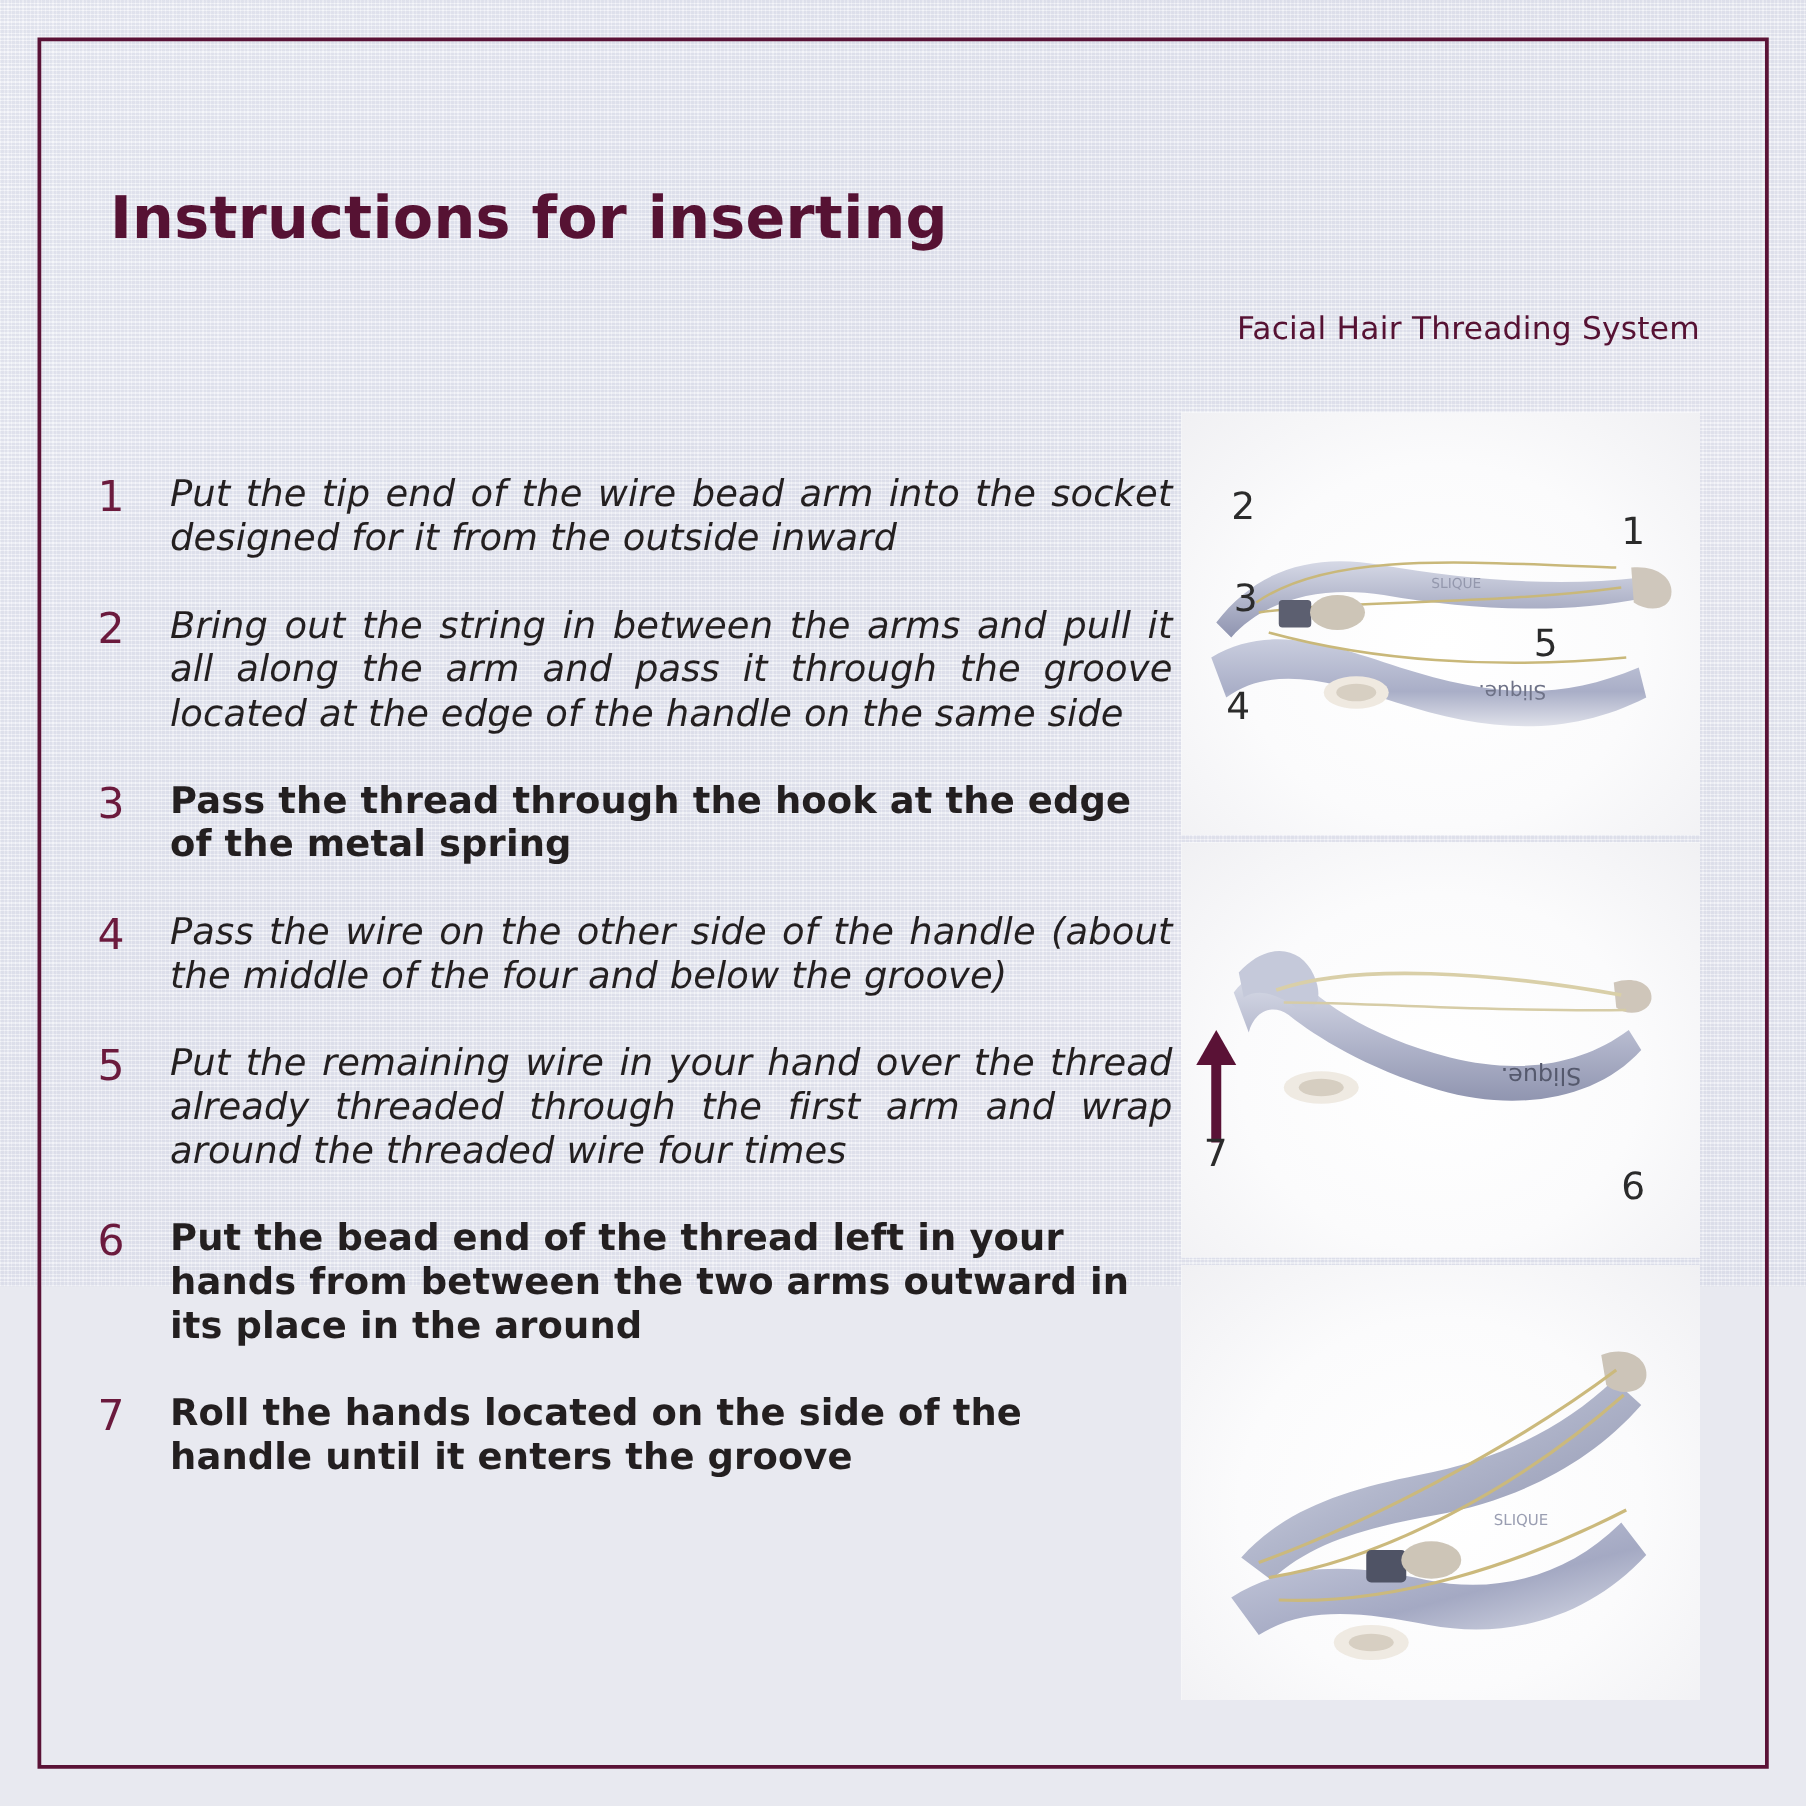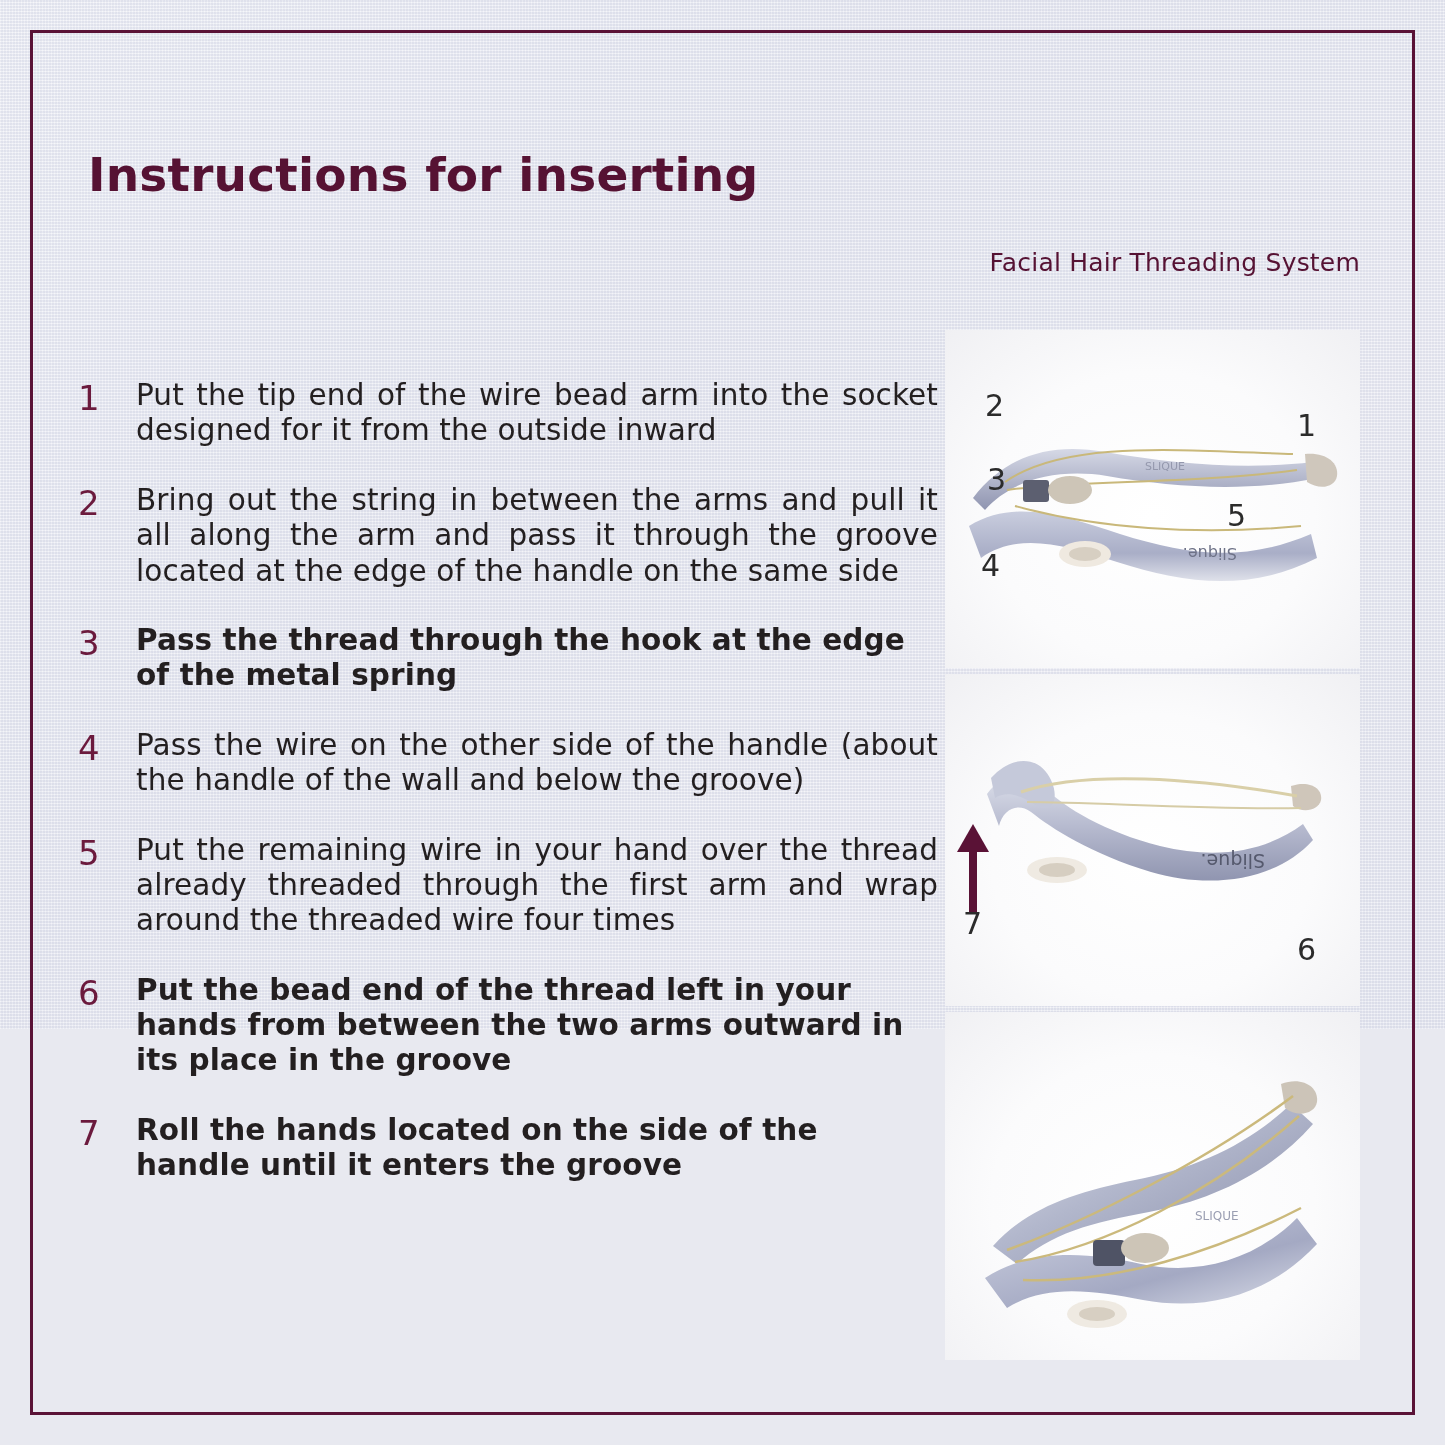--- a/index.html
+++ b/index.html
@@ -81,21 +81,21 @@
   }
   .step-text {
     flex: 1 1 auto;
     font-size: 29.5px;
     color: #231f20;
     line-height: 1.2;
     text-align: justify;
     text-align-last: left;
     letter-spacing: 0.1px;
   }
-  .step.j .step-text { text-align: justify; }
+  .step.j .step-text { text-align: justify; font-style: italic; }
   .step.nj .step-text { text-align: left; font-weight: bold; }
 
   
   .photo {
     position: absolute;
     background: #ffffff;
     overflow: hidden;
   }
   #photo1 { left: 945px; top: 330px; width: 415px; height: 338px; }
   #photo2 { left: 945px; top: 674px; width: 415px; height: 332px; }
@@ -139,31 +139,31 @@
       <div class="step-text">Bring out the string in between the arms and pull it all along the arm and pass it through the groove located at the edge of the handle on the same side</div>
     </div>
 
     <div class="step nj">
       <div class="step-num">3</div>
       <div class="step-text">Pass the thread through the hook at the edge of the metal spring</div>
     </div>
 
     <div class="step j">
       <div class="step-num">4</div>
-      <div class="step-text">Pass the wire on the other side of the handle (about the handle of the wall and below the groove)</div>
+      <div class="step-text">Pass the wire on the other side of the handle (about the middle of the four and below the groove)</div>
     </div>
 
     <div class="step j">
       <div class="step-num">5</div>
       <div class="step-text">Put the remaining wire in your hand over the thread already threaded through the first arm and wrap around the threaded wire four times</div>
     </div>
 
     <div class="step nj">
       <div class="step-num">6</div>
-      <div class="step-text">Put the bead end of the thread left in your hands from between the two arms outward in its place in the groove</div>
+      <div class="step-text">Put the bead end of the thread left in your hands from between the two arms outward in its place in the around</div>
     </div>
 
     <div class="step nj">
       <div class="step-num">7</div>
       <div class="step-text">Roll the hands located on the side of the handle until it enters the groove</div>
     </div>
 
   </div>
 
   <div class="photo" id="photo1">

